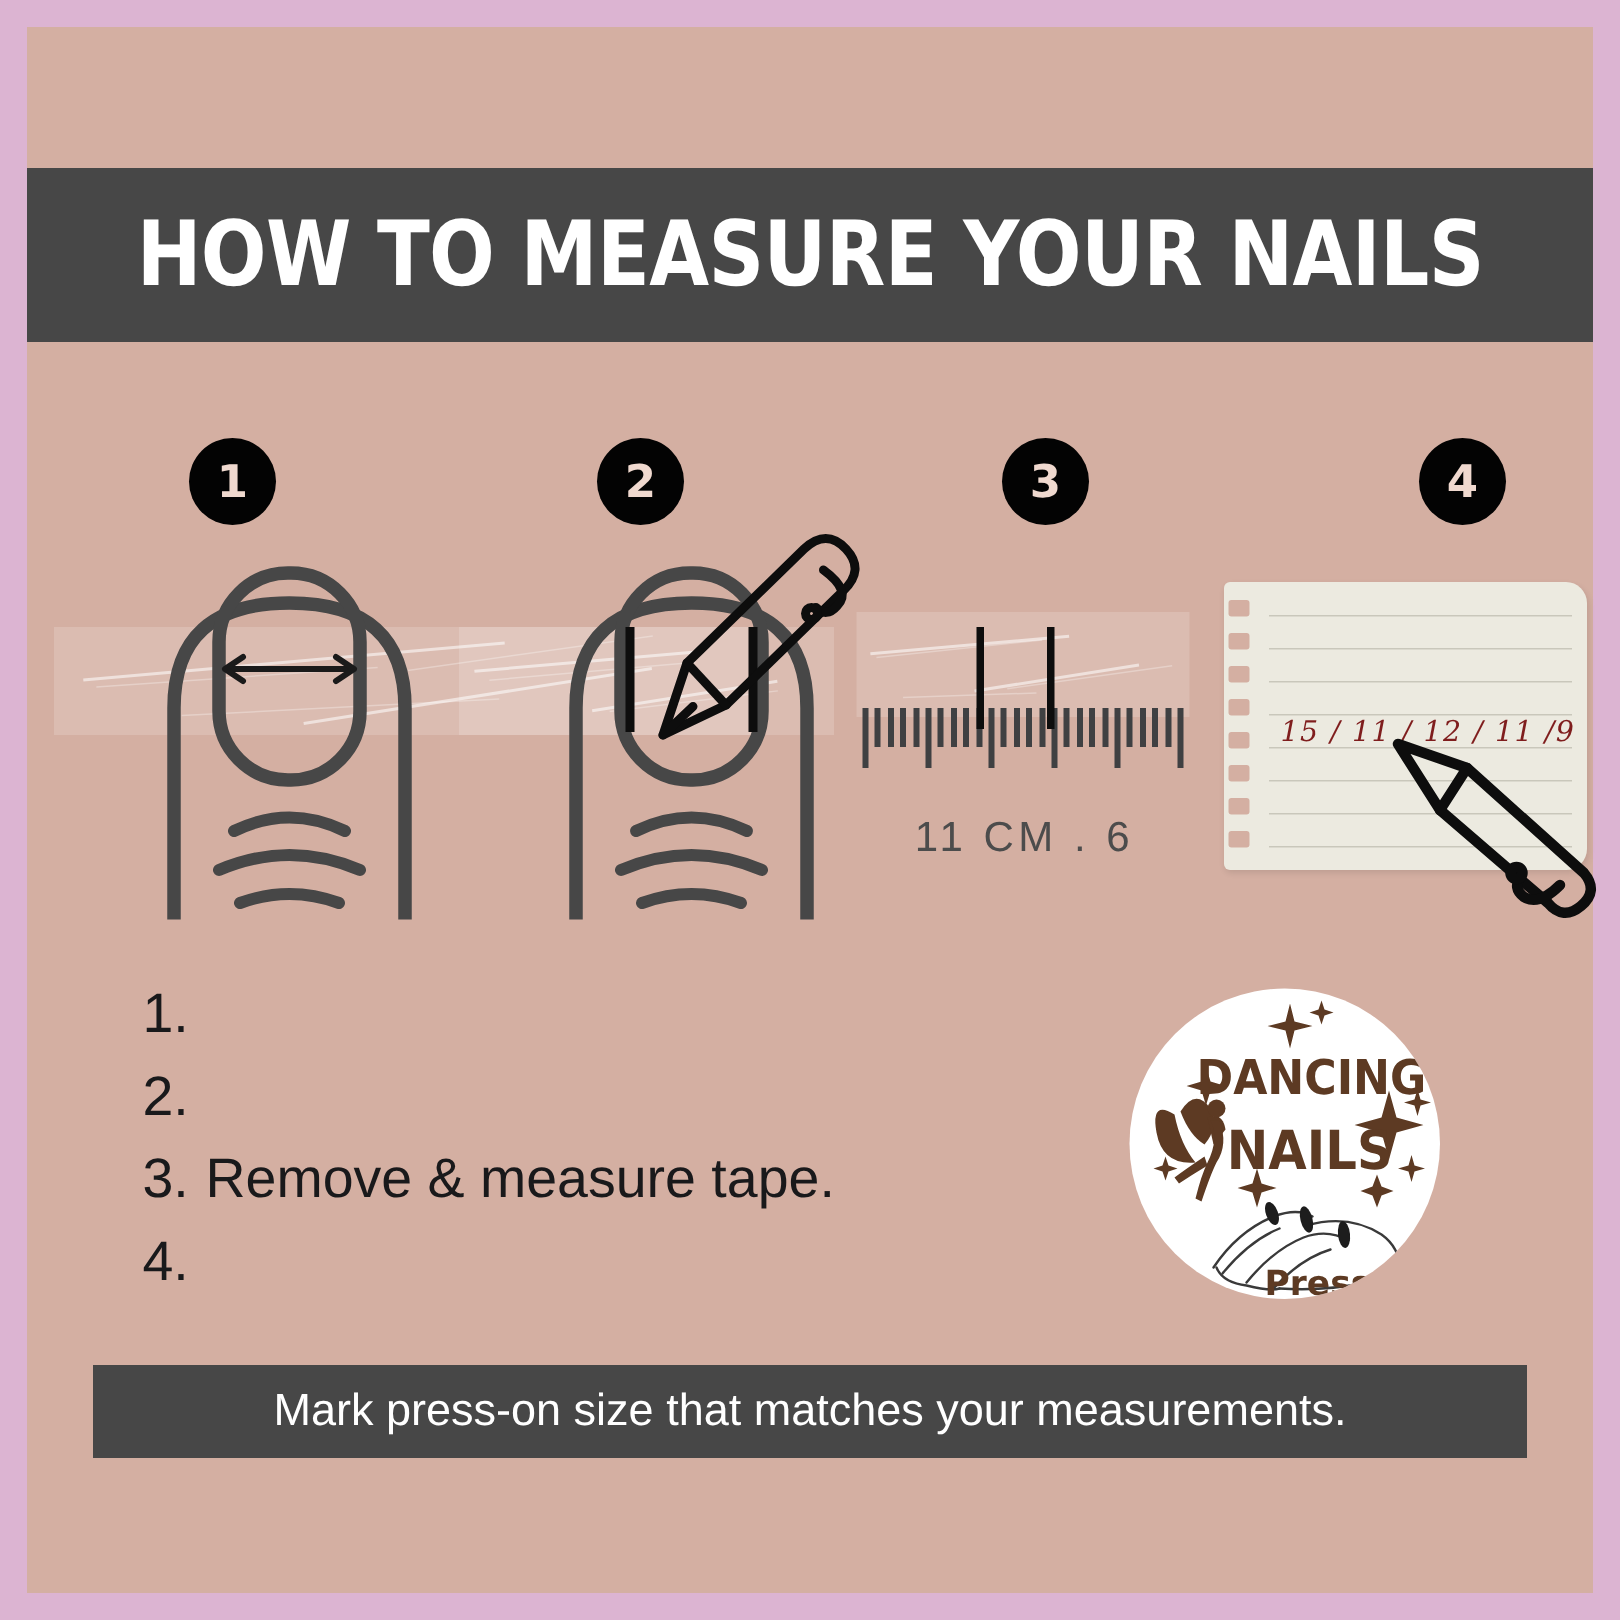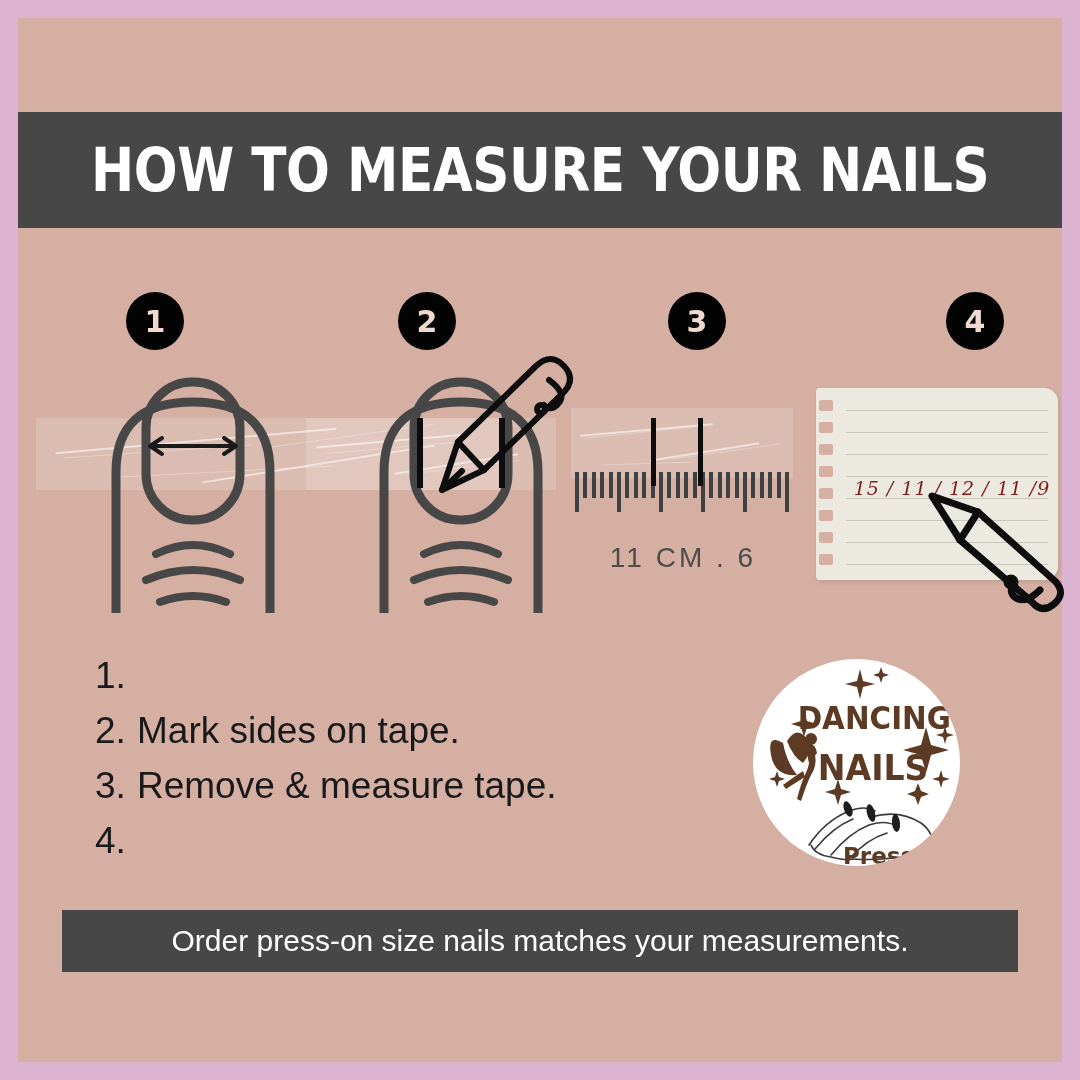--- a/index.html
+++ b/index.html
@@ -373,21 +373,20 @@
       </svg>
     </div>
   </div>
 
   <div class="list">
     <div class="list-item">
       <span class="list-num">1.</span>
     </div>
     <div class="list-item">
       <span class="list-num">2.</span>
-      <span>Mark sides on tape.</span>
     </div>
     <div class="list-item">
       <span class="list-num">3.</span>
       <span>Remove &amp; measure tape.</span>
     </div>
     <div class="list-item">
       <span class="list-num">4.</span>
     </div>
   </div>
 
@@ -427,15 +426,15 @@
         <ellipse cx="143" cy="164" rx="4" ry="9" transform="rotate(-6 143 164)"></ellipse>
       </g>
     </svg>
 
     <div class="logo-dancing">DANCING</div>
     <div class="logo-nails">NAILS</div>
     <div class="logo-press">Press On</div>
   </div>
 
   <div class="footer">
-    <div class="footer-text">Order press-on size nails matches your measurements.</div>
+    <div class="footer-text">Mark press-on size that matches your measurements.</div>
   </div>
 </div>
 
 </body></html>

